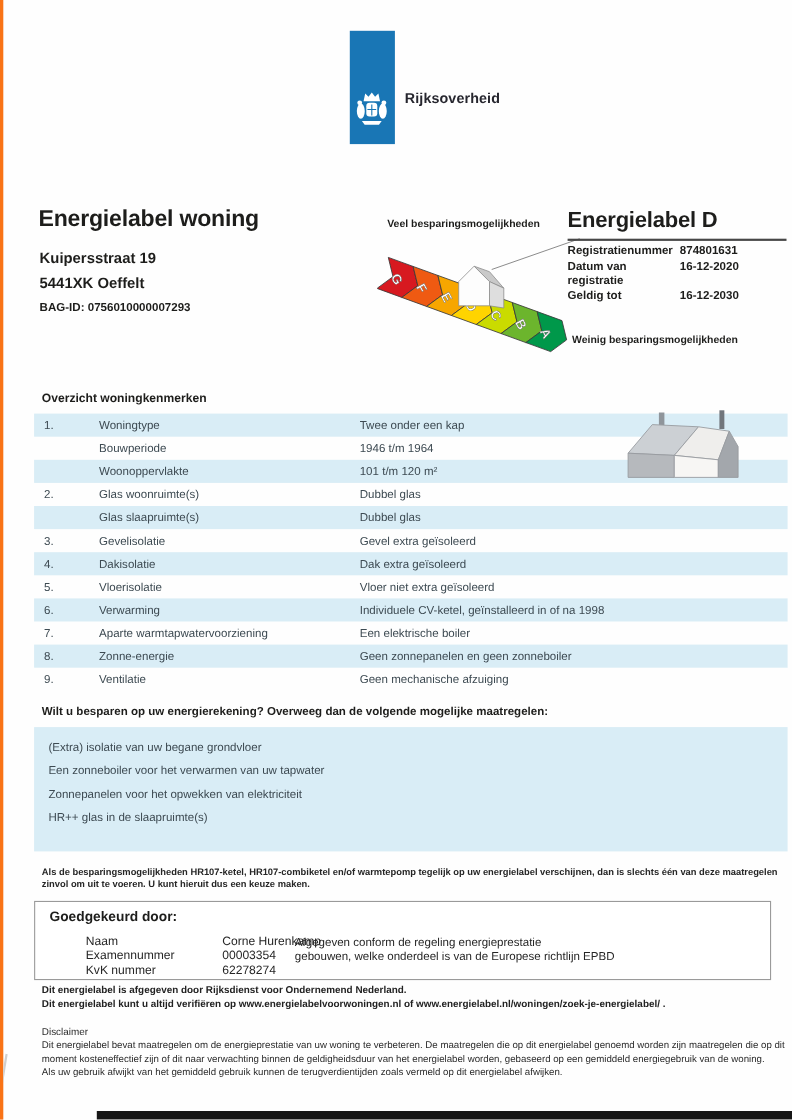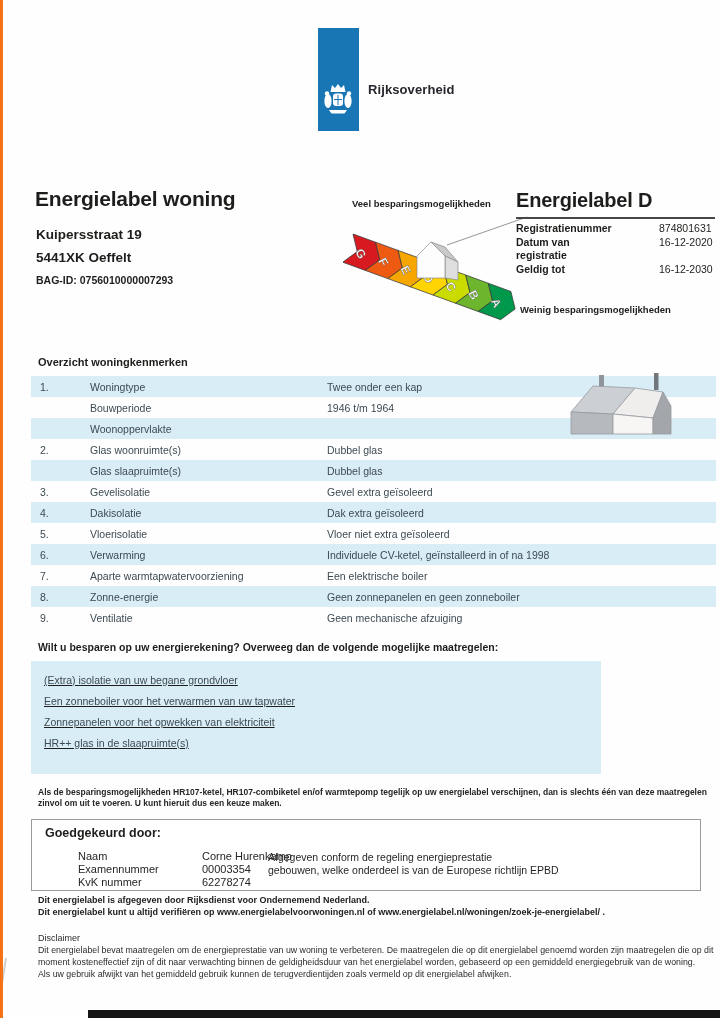--- a/index.html
+++ b/index.html
@@ -20,33 +20,33 @@
   
   .more-savings{position:absolute;left:349px;top:198px;font-size:9.5px;font-weight:700;}
   .scale-svg{position:absolute;left:340px;top:212px;}
   .less-savings{position:absolute;left:517px;top:304px;font-size:9.5px;font-weight:700;}
   
   .labelbox-title{position:absolute;left:513px;top:189px;font-size:20px;font-weight:700;letter-spacing:-.2px;}
   .labelbox-rule{position:absolute;left:513px;top:217px;width:199px;height:2px;background:#474747;}
   .labelbox-rows{position:absolute;left:513px;top:222px;width:200px;}
   .lb-row{display:flex;font-size:10.5px;line-height:13.5px;}
   .lb-label{width:102px;font-weight:700;}
-  .lb-value{font-weight:400;margin-left:41px;}
+  .lb-value{font-weight:700;}
   
   .ovw-heading{position:absolute;left:35px;top:356px;font-size:11px;font-weight:700;}
   .ovw-table{position:absolute;left:28px;top:376px;width:685px;}
   .trow{height:21px;display:flex;align-items:center;font-size:10.5px;color:var(--tableText,#3d4a52);}
   .trow:nth-child(odd){background:var(--rowBlue,#d9edf6);}
   .c-num{width:59px;padding-left:9px;box-sizing:border-box;}
   .c-label{width:237px;}
   .c-val{flex:1;}
   .house-illustration{position:absolute;left:556px;top:368px;}
   
   .measures-heading{position:absolute;left:35px;top:641px;font-size:10.5px;font-weight:700;}
-  .measures-box{position:absolute;left:28px;top:661px;width:570px;height:113px;background:var(--rowBlue,#d9edf6);box-sizing:border-box;padding:9px 0 0 13px;text-decoration:underline;}
+  .measures-box{position:absolute;left:28px;top:661px;width:685px;height:113px;background:var(--rowBlue,#d9edf6);box-sizing:border-box;padding:9px 0 0 13px;}
   .m-item{line-height:21px;font-size:10.5px;color:var(--tableText,#3d4a52);}
   .measures-note{position:absolute;left:35px;top:787px;width:672px;font-size:8.5px;font-weight:700;line-height:11px;color:#262626;}
   
   .approval-box{position:absolute;left:28px;top:819px;width:670px;height:72px;border:1px solid var(--boxBorder,#9a9a9a);box-sizing:border-box;background:#fff;}
   .approval-heading{position:absolute;left:13px;top:6px;font-size:12.5px;font-weight:700;}
   .approval-rows{position:absolute;left:13px;top:30px;}
   .ap-row{display:flex;font-size:11px;line-height:13px;color:#262626;padding-left:33px;}
   .ap-label{width:124px;}
   .conform{position:absolute;right:12px;top:31px;width:420px;text-align:left;font-size:10.5px;line-height:12.5px;color:#262626;}
   
@@ -142,20 +142,21 @@
         <span class="c-val">Twee onder een kap</span>
       </div>
     <div class="trow">
         <span class="c-num"></span>
         <span class="c-label">Bouwperiode</span>
         <span class="c-val">1946 t/m 1964</span>
       </div>
     <div class="trow">
         <span class="c-num"></span>
         <span class="c-label">Woonoppervlakte</span>
+        <span class="c-val">101 t/m 120 m²</span>
       </div>
     <div class="trow">
         <span class="c-num">2.</span>
         <span class="c-label">Glas woonruimte(s)</span>
         <span class="c-val">Dubbel glas</span>
       </div>
     <div class="trow">
         <span class="c-num"></span>
         <span class="c-label">Glas slaapruimte(s)</span>
         <span class="c-val">Dubbel glas</span>

